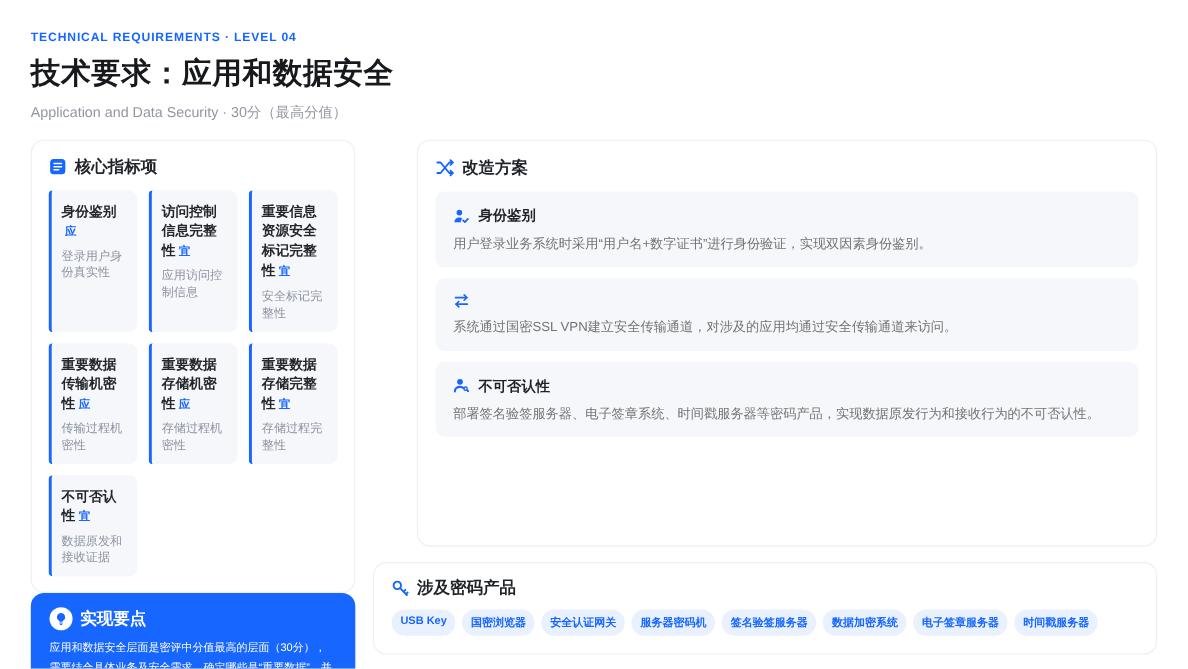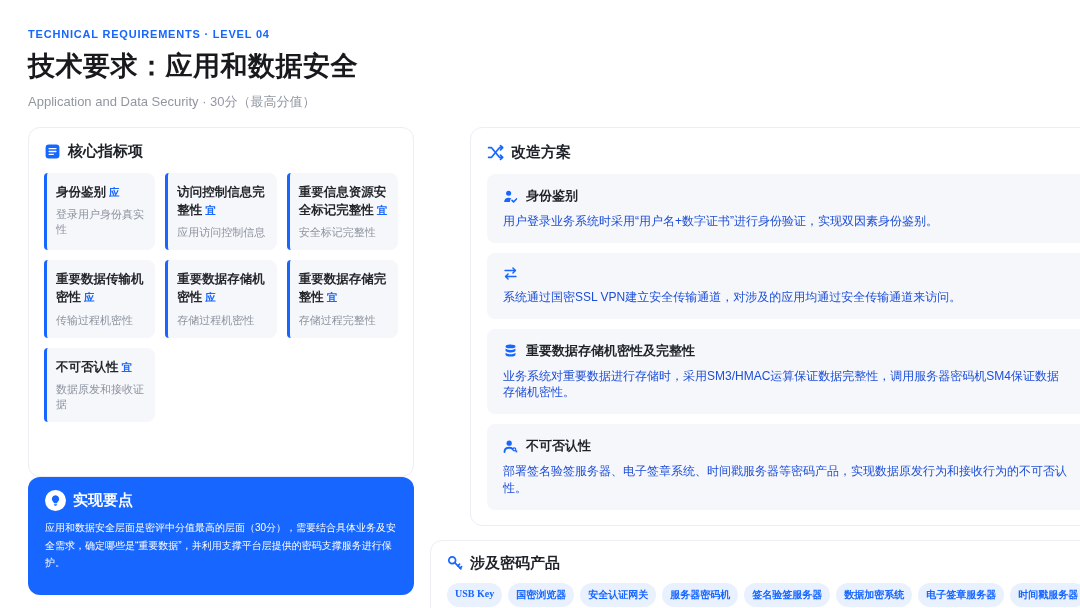--- a/index.html
+++ b/index.html
@@ -24,21 +24,21 @@
     font-size: 27px; font-weight: 800; color: #17191d;
     letter-spacing: .5px;
   }
   .page-subtitle {
     margin-top: 9px;
     font-size: 13px; color: #9197a1;
   }
 
   
   .columns { display: flex; gap: 16px; margin-top: 16px; height: 468px; }
-  .left-col  { width: 386px; flex: none; display: flex; flex-direction: column; gap: 0; }
+  .left-col  { width: 295px; flex: none; display: flex; flex-direction: column; gap: 0; }
   .right-col { flex: 1; display: flex; flex-direction: column; gap: 14px; }
 
   .card {
     background: #fff;
     border: 1px solid #eceef3;
     border-radius: 12px;
   }
 
   .card-head { display: flex; align-items: center; gap: 7px; }
   .card-title { font-size: 15px; font-weight: 700; color: #1f2329; }
@@ -73,31 +73,30 @@
   }
   .blue-card .card-title { color: #ffffff; }
   .blue-card p { font-size: 10px; line-height: 1.75; margin-top: 8px; }
 
   
   .solutions { flex: 1; padding: 15px 16px; margin-left: 40px; }
   .sol-list { display: flex; flex-direction: column; gap: 10px; margin-top: 12px; }
   .sol-item { background: #f6f7fa; border-radius: 8px; padding: 13px 16px; }
   .sol-head { display: flex; align-items: center; gap: 8px; }
   .sol-title { font-size: 13px; font-weight: 700; color: #1f2329; }
-  .sol-desc { font-size: 12px; color: #1d4ed8; margin-top: 8px; line-height: 1.4; }
+  .sol-desc { font-size: 12px; color: #737373; margin-top: 8px; line-height: 1.4; }
 
   
   .products { flex: none; height: 84px; padding: 13px 16px; }
   .pill-row { display: flex; gap: 6px; margin-top: 10px; flex-wrap: nowrap; }
   .pill {
     background: #E9F1FF; color: #1766FF;
     font-size: 10px; font-weight: 600;
     padding: 5px 8px; border-radius: 13px;
     white-space: nowrap;
-    font-family: Liberation Serif, serif;
   }
 </style>
 </head>
 <body>
 
 <div class="page">
 
   <div>
     <div class="eyebrow">TECHNICAL REQUIREMENTS · LEVEL 04</div>
     <h1 class="page-title">技术要求：应用和数据安全</h1>
@@ -206,33 +205,20 @@
                     <path d="M2.2 4.8h11"></path>
                     <path d="M10.6 2.2l2.6 2.6-2.6 2.6"></path>
                     <path d="M13.8 11.2h-11"></path>
                     <path d="M5.4 8.6l-2.6 2.6 2.6 2.6"></path>
                   </svg>
               </span>
             </div>
             <div class="sol-desc">系统通过国密SSL VPN建立安全传输通道，对涉及的应用均通过安全传输通道来访问。</div>
           </div>
 
-          <div class="sol-item">
-            <div class="sol-head">
-              <span class="icon">
-                <svg width="15" height="15" viewBox="0 0 16 16" fill="#1766FF">
-                    <ellipse cx="8" cy="3.6" rx="5.3" ry="2.1"></ellipse>
-                    <path d="M2.7 5.8c1 1 3 1.6 5.3 1.6s4.3-.6 5.3-1.6v2.3c0 1.15-2.37 2.1-5.3 2.1s-5.3-.95-5.3-2.1z"></path>
-                    <path d="M2.7 10.3c1 1 3 1.6 5.3 1.6s4.3-.6 5.3-1.6v2.1c0 1.15-2.37 2.1-5.3 2.1s-5.3-.95-5.3-2.1z"></path>
-                  </svg>
-              </span>
-              <span class="sol-title">重要数据存储机密性及完整性</span>
-            </div>
-            <div class="sol-desc">业务系统对重要数据进行存储时，采用SM3/HMAC运算保证数据完整性，调用服务器密码机SM4保证数据存储机密性。</div>
-          </div>
 
           <div class="sol-item">
             <div class="sol-head">
               <span class="icon">
                 <svg width="15" height="15" viewBox="0 0 16 16">
                     <circle cx="6.6" cy="4.4" r="2.8" fill="#1766FF"></circle>
                     <path d="M1.6 13.8c0-2.8 2.2-4.5 5-4.5 1.5 0 2.8.5 3.7 1.3" fill="none" stroke="#1766FF" stroke-width="2" stroke-linecap="round"></path>
                     <circle cx="12" cy="11" r="1.6" fill="none" stroke="#1766FF" stroke-width="1.3"></circle>
                     <path d="M13.1 12.1l1.6 1.6M13.9 13.5l.8-.8" stroke="#1766FF" stroke-width="1.2" stroke-linecap="round" fill="none"></path>
                   </svg>

